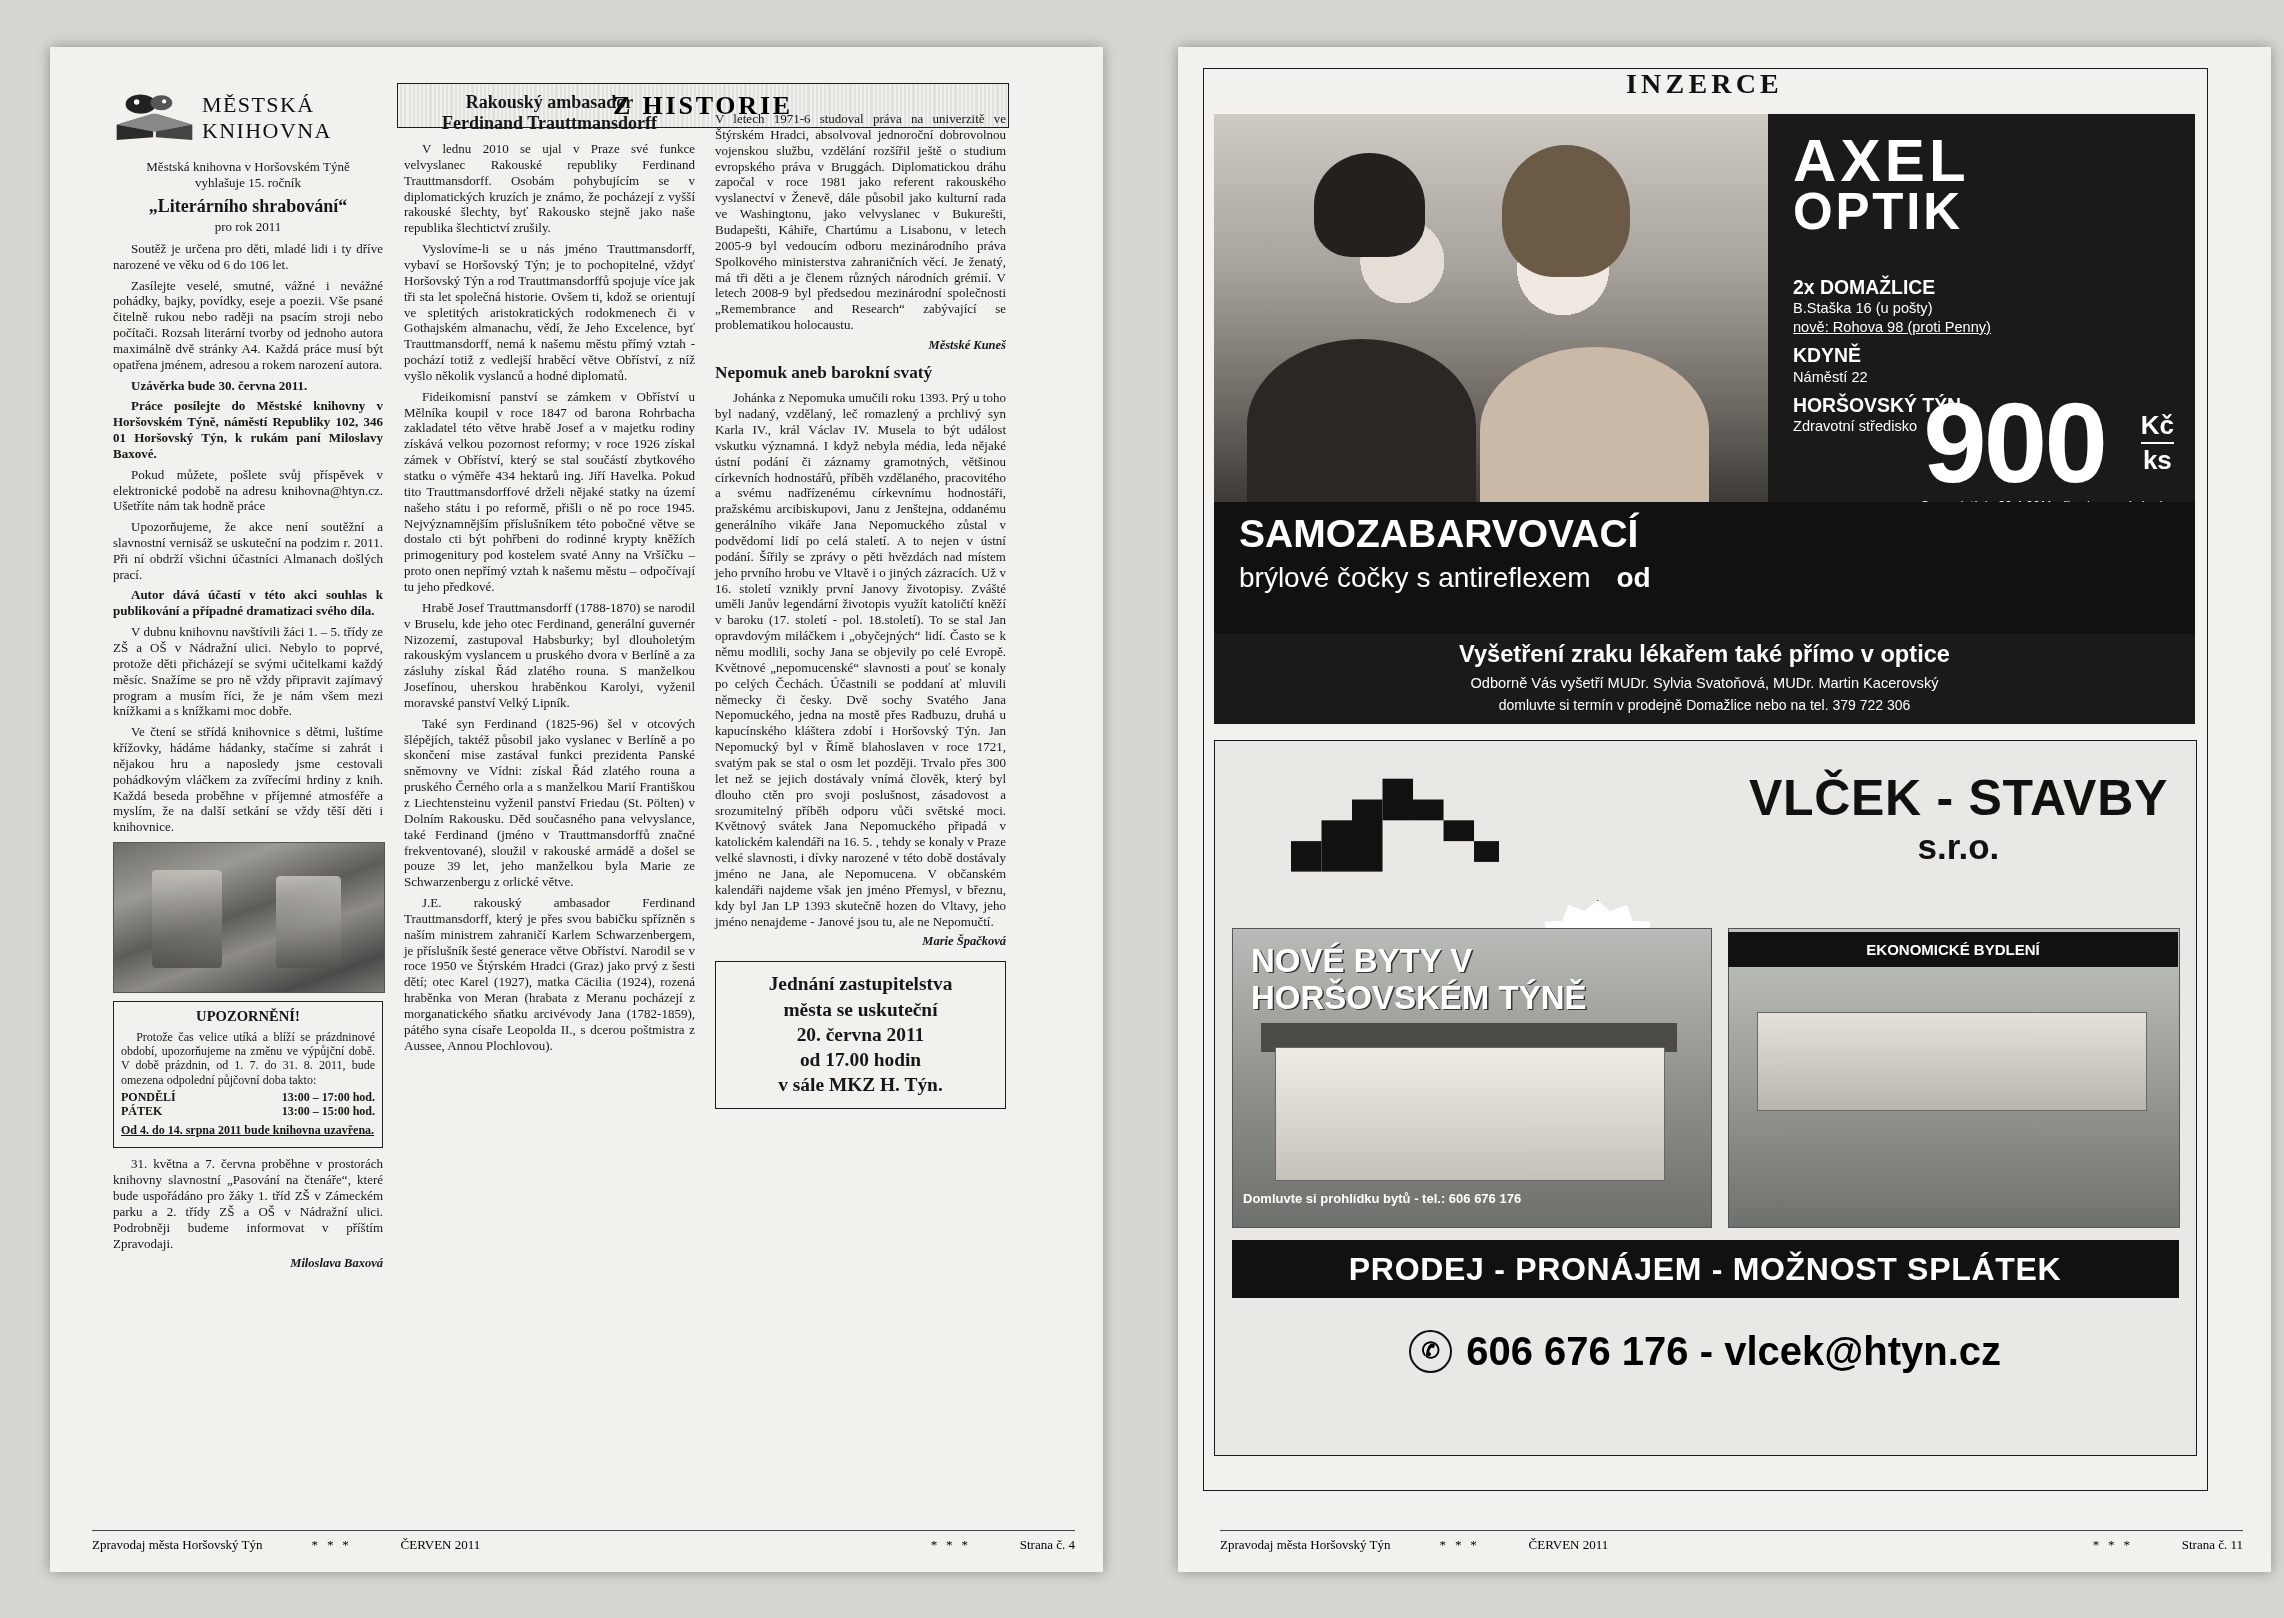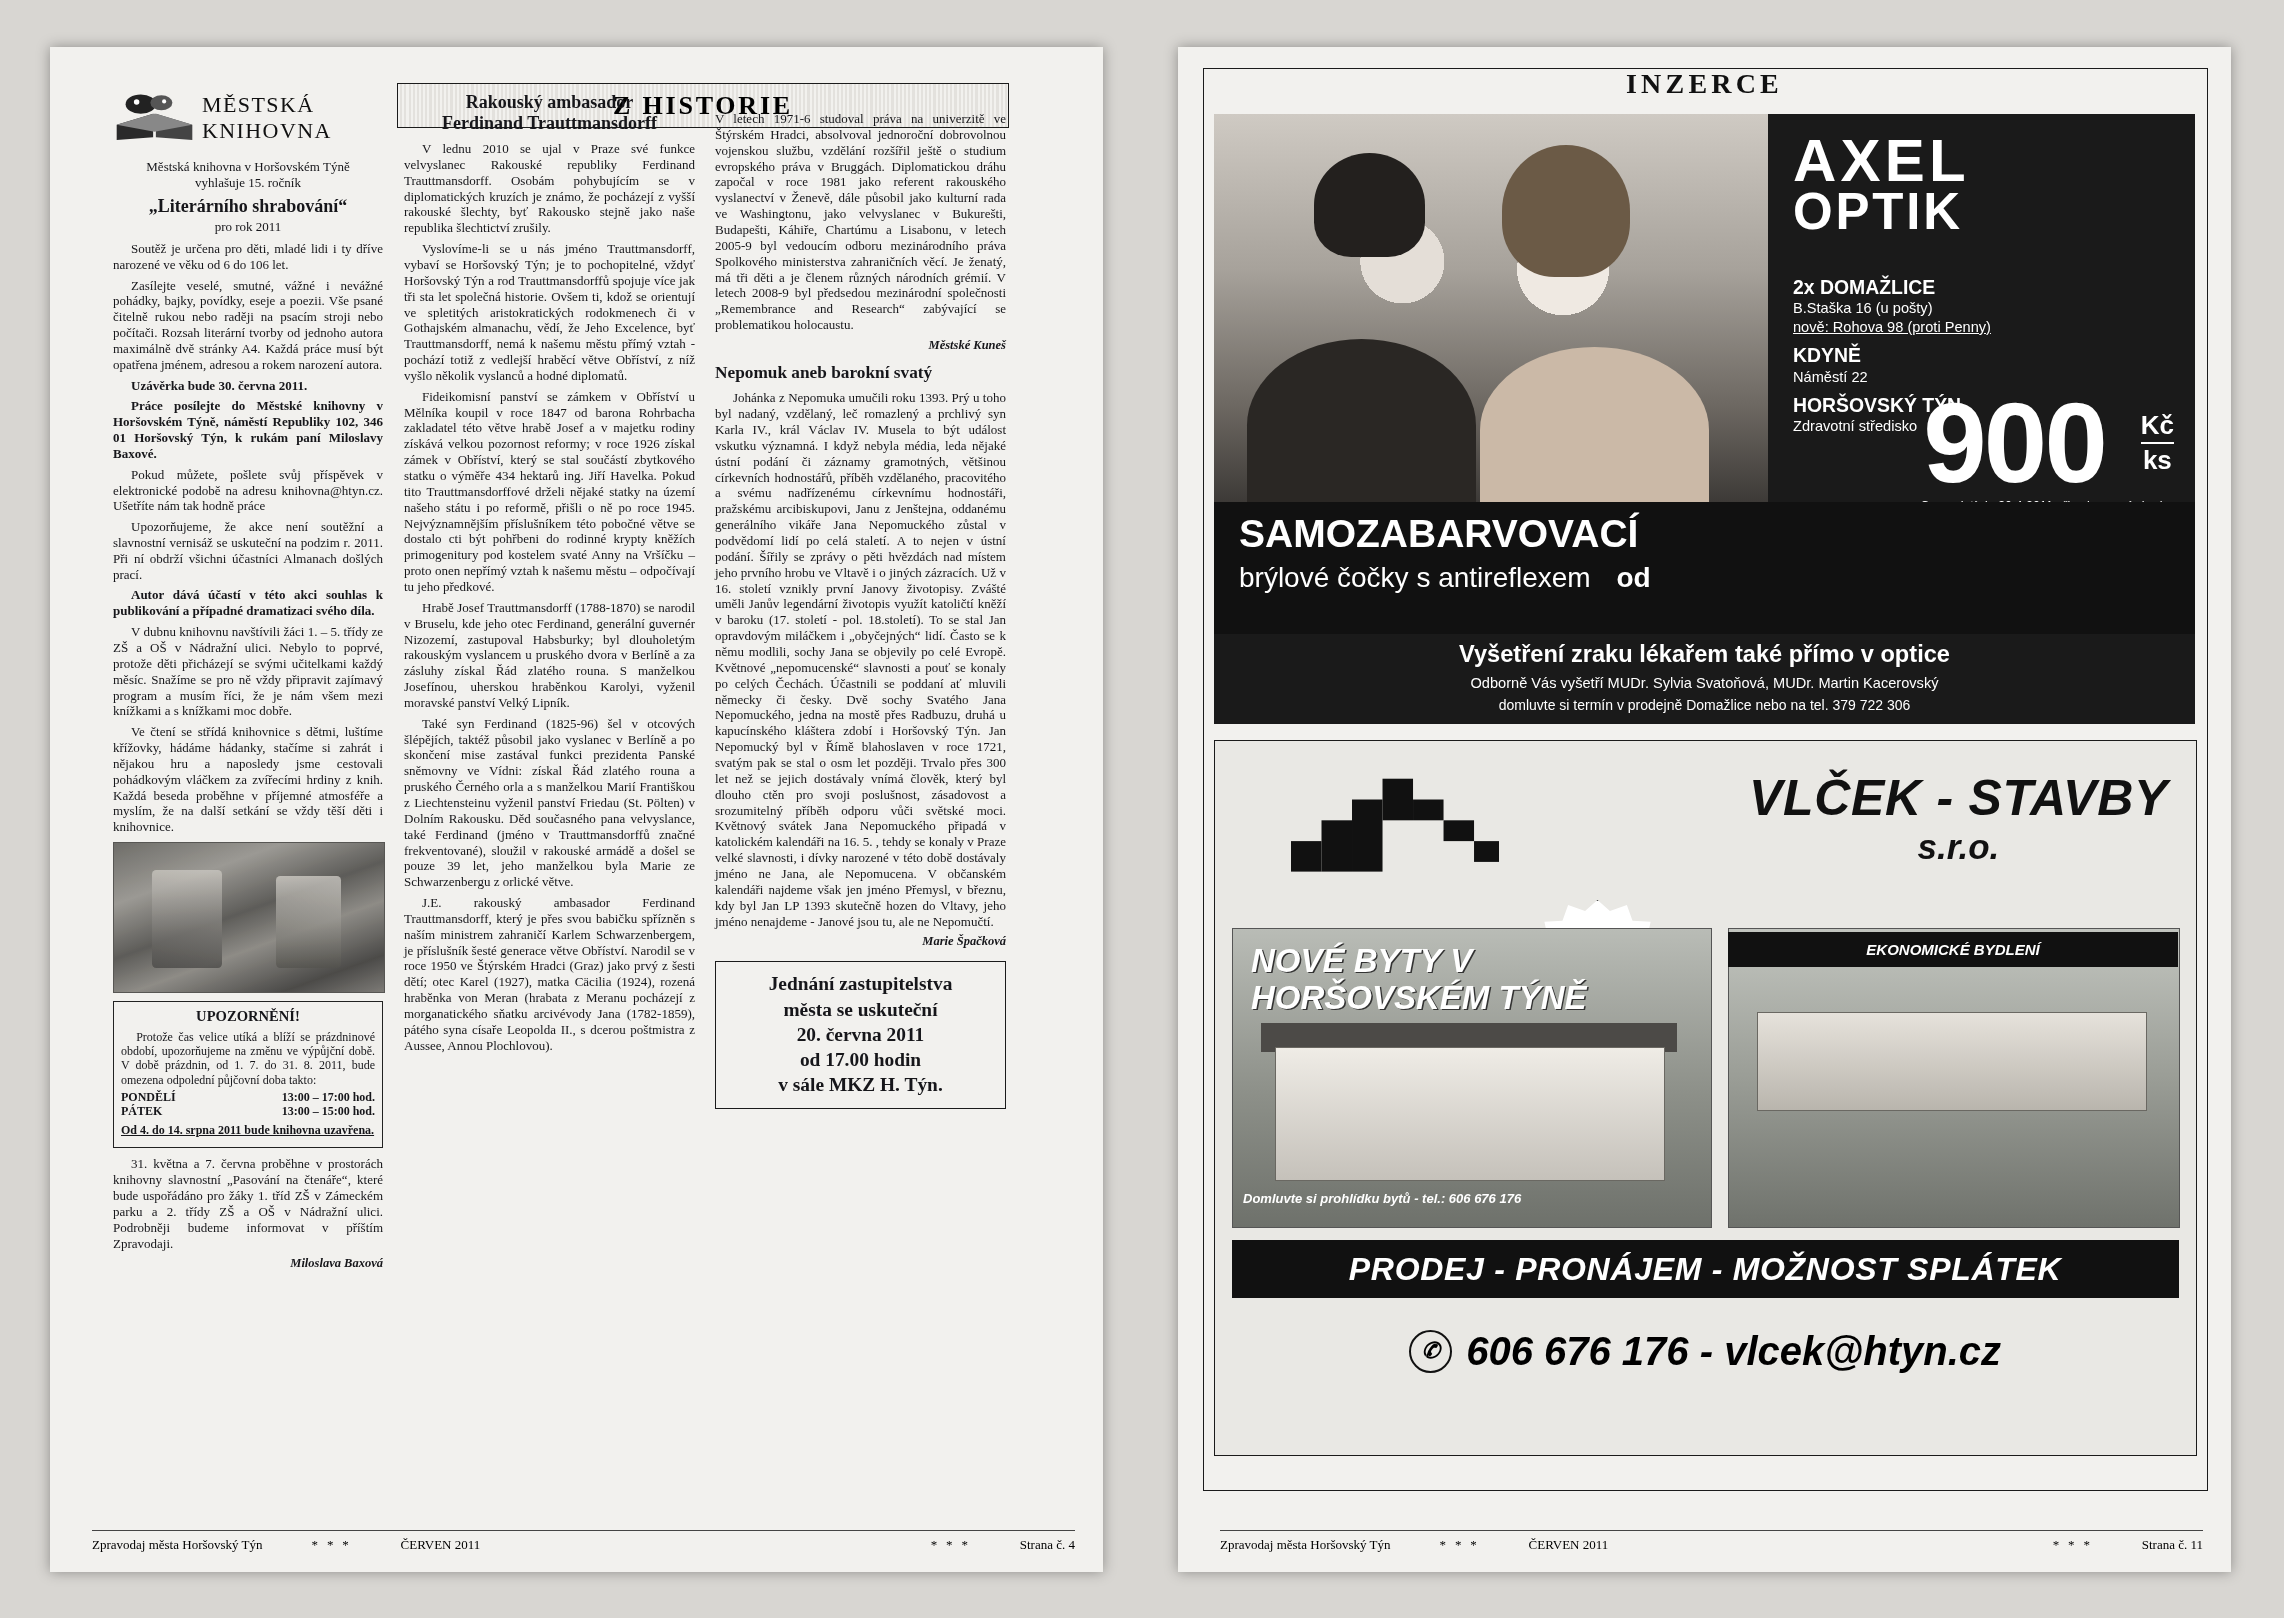--- a/index.html
+++ b/index.html
@@ -27,20 +27,21 @@
     left: 50px;
     top: 47px;
     width: 1053px;
     height: 1525px;
   }
   .page-right {
     left: 1178px;
     top: 47px;
     width: 1053px;
     height: 1525px;
+    padding-left: 40px;
   }
 
   
   .col { font-size: 13px; line-height: 1.22; text-align: justify; color: #16161a; }
   .col p { margin: 0 0 4.9px 0; text-indent: 18px; }
   .b { font-weight: bold; }
   .u { text-decoration: underline; }
 
   
   .lp-cols {
@@ -209,21 +210,21 @@
     position: absolute; left: 0; top: 520px; width: 100%; height: 90px;
     background: #1a1a1a; color: #fff; text-align: center;
     font-family: "Liberation Sans", sans-serif;
   }
   .axel-foot .f1 { font-size: 23.6px; font-weight: bold; margin-top: 7px; }
   .axel-foot .f2 { font-size: 14.6px; margin-top: 7px; }
   .axel-foot .f3 { font-size: 14px; margin-top: 5.5px; }
 
   .ad-vlcek {
     position: absolute; left: 36px; top: 693px; width: 981px; height: 714px;
-    border: 1.4px solid #1b1b1b; background: #e9e8e4; overflow: hidden; font-style: italic;
+    border: 1.4px solid #1b1b1b; background: #e9e8e4; overflow: hidden;
   }
   .vl-logo {
     position: absolute; right: 28px; top: 28px; text-align: center;
     font-family: "Liberation Sans", sans-serif; color: #111;
   }
   .vl-logo .l1 { font-size: 50px; font-weight: bold; letter-spacing: 0.7px; }
   .vl-logo .l2 { font-size: 35px; font-weight: bold; }
   .vl-mark {
     position: absolute; left: 76px; top: 28px; width: 208px; height: 104px;
   }

